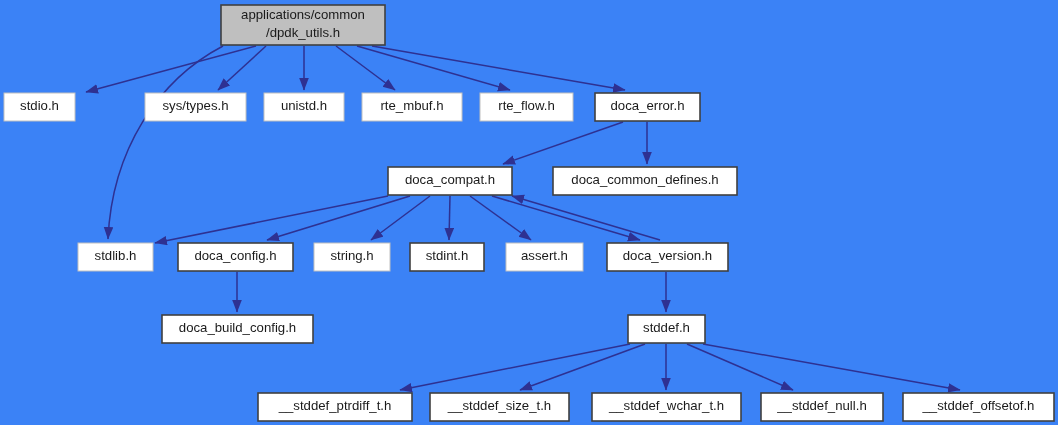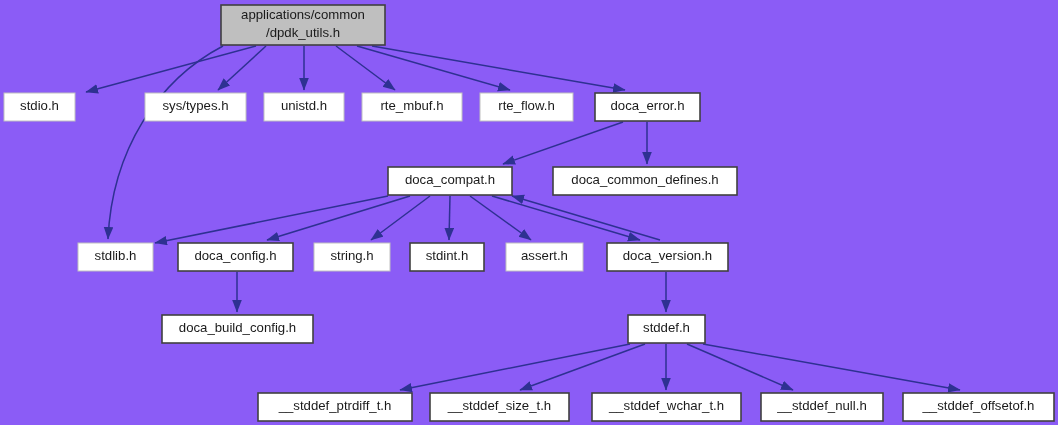--- a/index.html
+++ b/index.html
@@ -9,21 +9,21 @@
     background: #ffffff;
   }
   body {
     font-family: "Liberation Sans", sans-serif;
   }
   #graph-root {
     position: relative;
     width: 1058px;
     height: 425px;
     overflow: hidden;
-    background: #8b5cf6;
+    background: #3b82f6;
   }
   svg#dep-graph {
     display: block;
     width: 1058px;
     height: 425px;
   }
   .node-box {
     fill: #ffffff;
     stroke: #c0c0c0;
     stroke-width: 1;

